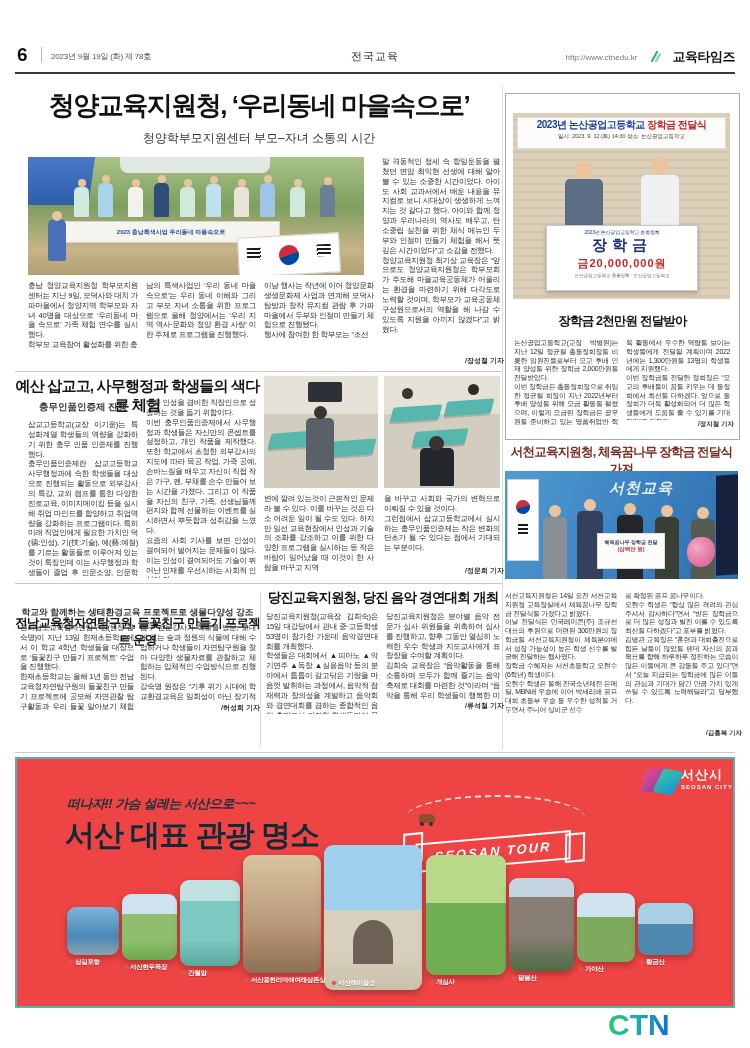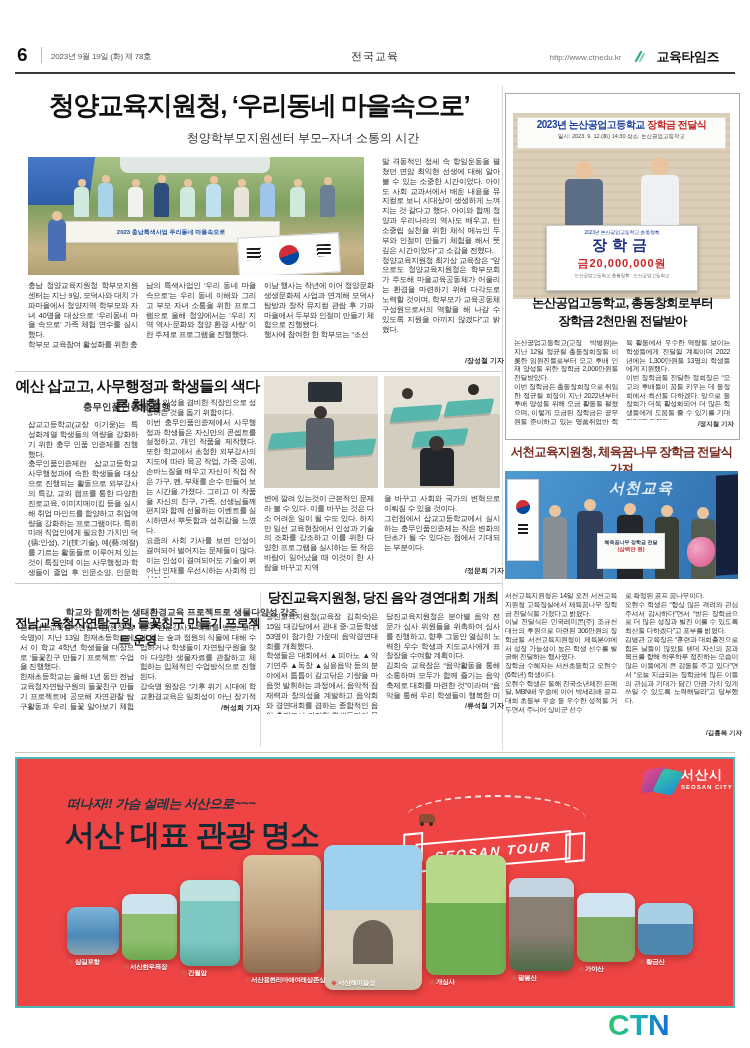--- a/index.html
+++ b/index.html
@@ -4,30 +4,30 @@
 <style>
   html,body{margin:0;padding:0;background:#fff;}
   #page{position:relative;width:750px;height:1048px;background:#fff;overflow:hidden;
         font-family:"Liberation Sans",sans-serif;color:#222;}
   
   #masthead{position:absolute;left:15px;top:44px;width:720px;height:28px;border-bottom:2px solid #3a3a3a;}
   .pagenum{position:absolute;left:2px;top:0;font-size:19px;font-weight:800;color:#111;}
   .hd-sep{position:absolute;left:26px;top:3px;width:1px;height:16px;background:#bbb;}
   .hd-date{position:absolute;left:36px;top:7px;font-size:8px;color:#555;letter-spacing:-0.2px;}
   .hd-section{position:absolute;left:0;right:0;top:5px;text-align:center;font-size:11px;color:#333;letter-spacing:1px;}
-  .hd-right{position:absolute;right:16px;top:4px;display:flex;align-items:center;gap:12px;}
+  .hd-right{position:absolute;right:0;top:4px;display:flex;align-items:center;gap:12px;}
   .hd-url{font-size:8px;color:#777;}
   .hd-brand{font-size:13px;font-weight:800;color:#111;letter-spacing:-0.5px;}
   
   .rule-h{position:absolute;height:1px;background:#c9c9c9;}
   .rule-v{position:absolute;width:1px;background:#dcdcdc;}
   
   .h1{position:absolute;text-align:center;font-weight:800;color:#101010;letter-spacing:-1.5px;}
   .h2{position:absolute;text-align:center;font-weight:800;color:#131313;letter-spacing:-0.8px;}
-  .sub{position:absolute;text-align:center;color:#333;margin-left:44px;}
+  .sub{position:absolute;text-align:center;color:#333;}
   
   .col{position:absolute;font-size:7.6px;line-height:1.3;letter-spacing:-0.3px;text-align:justify;
        color:#2a2a2a;white-space:pre-line;overflow:hidden;word-break:break-all;}
   .col-sm{font-size:6.9px;line-height:1.27;}
   .byline{position:absolute;font-size:7px;font-weight:bold;color:#333;text-align:right;background:#fff;padding-left:4px;}
   
   .photo{position:absolute;overflow:hidden;background:#dcd6c8;}
   .person{position:absolute;border-radius:5px 5px 1px 1px;}
   .head{position:absolute;border-radius:50%;background:#e9c49e;}
   
@@ -213,21 +213,20 @@
       <div class="head" style="left:62px;top:48px;width:18px;height:18px;"></div>
       <div class="person" style="left:128px;top:62px;width:38px;height:114px;background:#eef0f2;"></div>
       <div class="head" style="left:138px;top:44px;width:18px;height:18px;"></div>
       <div class="ns-board">
         <div class="bt">2023년 논산공업고등학교 총동창회</div>
         <div class="bm">장학금</div>
         <div class="ba">금20,000,000원</div>
         <div class="bf">논산공업고등학교 총동창회 · 논산공업고등학교</div>
       </div>
     </div>
-    <div class="h2" style="left:8px;top:201px;width:217px;font-size:12.5px;">논산공업고등학교, 총동창회로부터</div>
     <div class="h2" style="left:8px;top:219px;width:217px;font-size:12.5px;">장학금 2천만원 전달받아</div>
     <div class="col col-sm" style="left:8px;top:245px;width:104px;height:88px;">논산공업고등학교(교장 박병원)는 지난 12일 정균철 총동창회장을 비롯한 임원진들로부터 모교 후배 인재 양성을 위한 장학금 2,000만원을 전달받았다.
 이번 장학금은 총동창회장으로 취임한 정균철 회장이 지난 2022년부터 후배 양성을 위해 모금 활동을 펼쳤으며, 이렇게 모금된 장학금은 공무원을 준비하고 있는 명품취업반 학생 등 다양한 교</div>
     <div class="col col-sm" style="left:120px;top:245px;width:104px;height:82px;">육 활동에서 우수한 역량을 보이는 학생들에게 전달될 계획이며 2022년에는 1,300만원을 13명의 학생들에게 지원했다.
 이번 장학금을 전달한 정회장은 “모교의 후배들이 꿈을 키우는 데 동창회에서 최선을 다하겠다. 앞으로 동창회가 더욱 활성화되어 더 많은 학생들에게 도움을 줄 수 있기를 기대한다”고 말했다.</div>
     <div class="byline" style="left:120px;top:326px;width:104px;font-size:6.5px;">/정지철 기자</div>
   </div>
 
   <div class="h2 h-red" style="left:505px;top:444px;width:233px;font-size:12.5px;">서천교육지원청, 체육꿈나무 장학금 전달식 가져</div>
   <div id="ph-sc" class="photo" style="left:505px;top:464px;width:233px;height:108px;margin-top:7px;">

